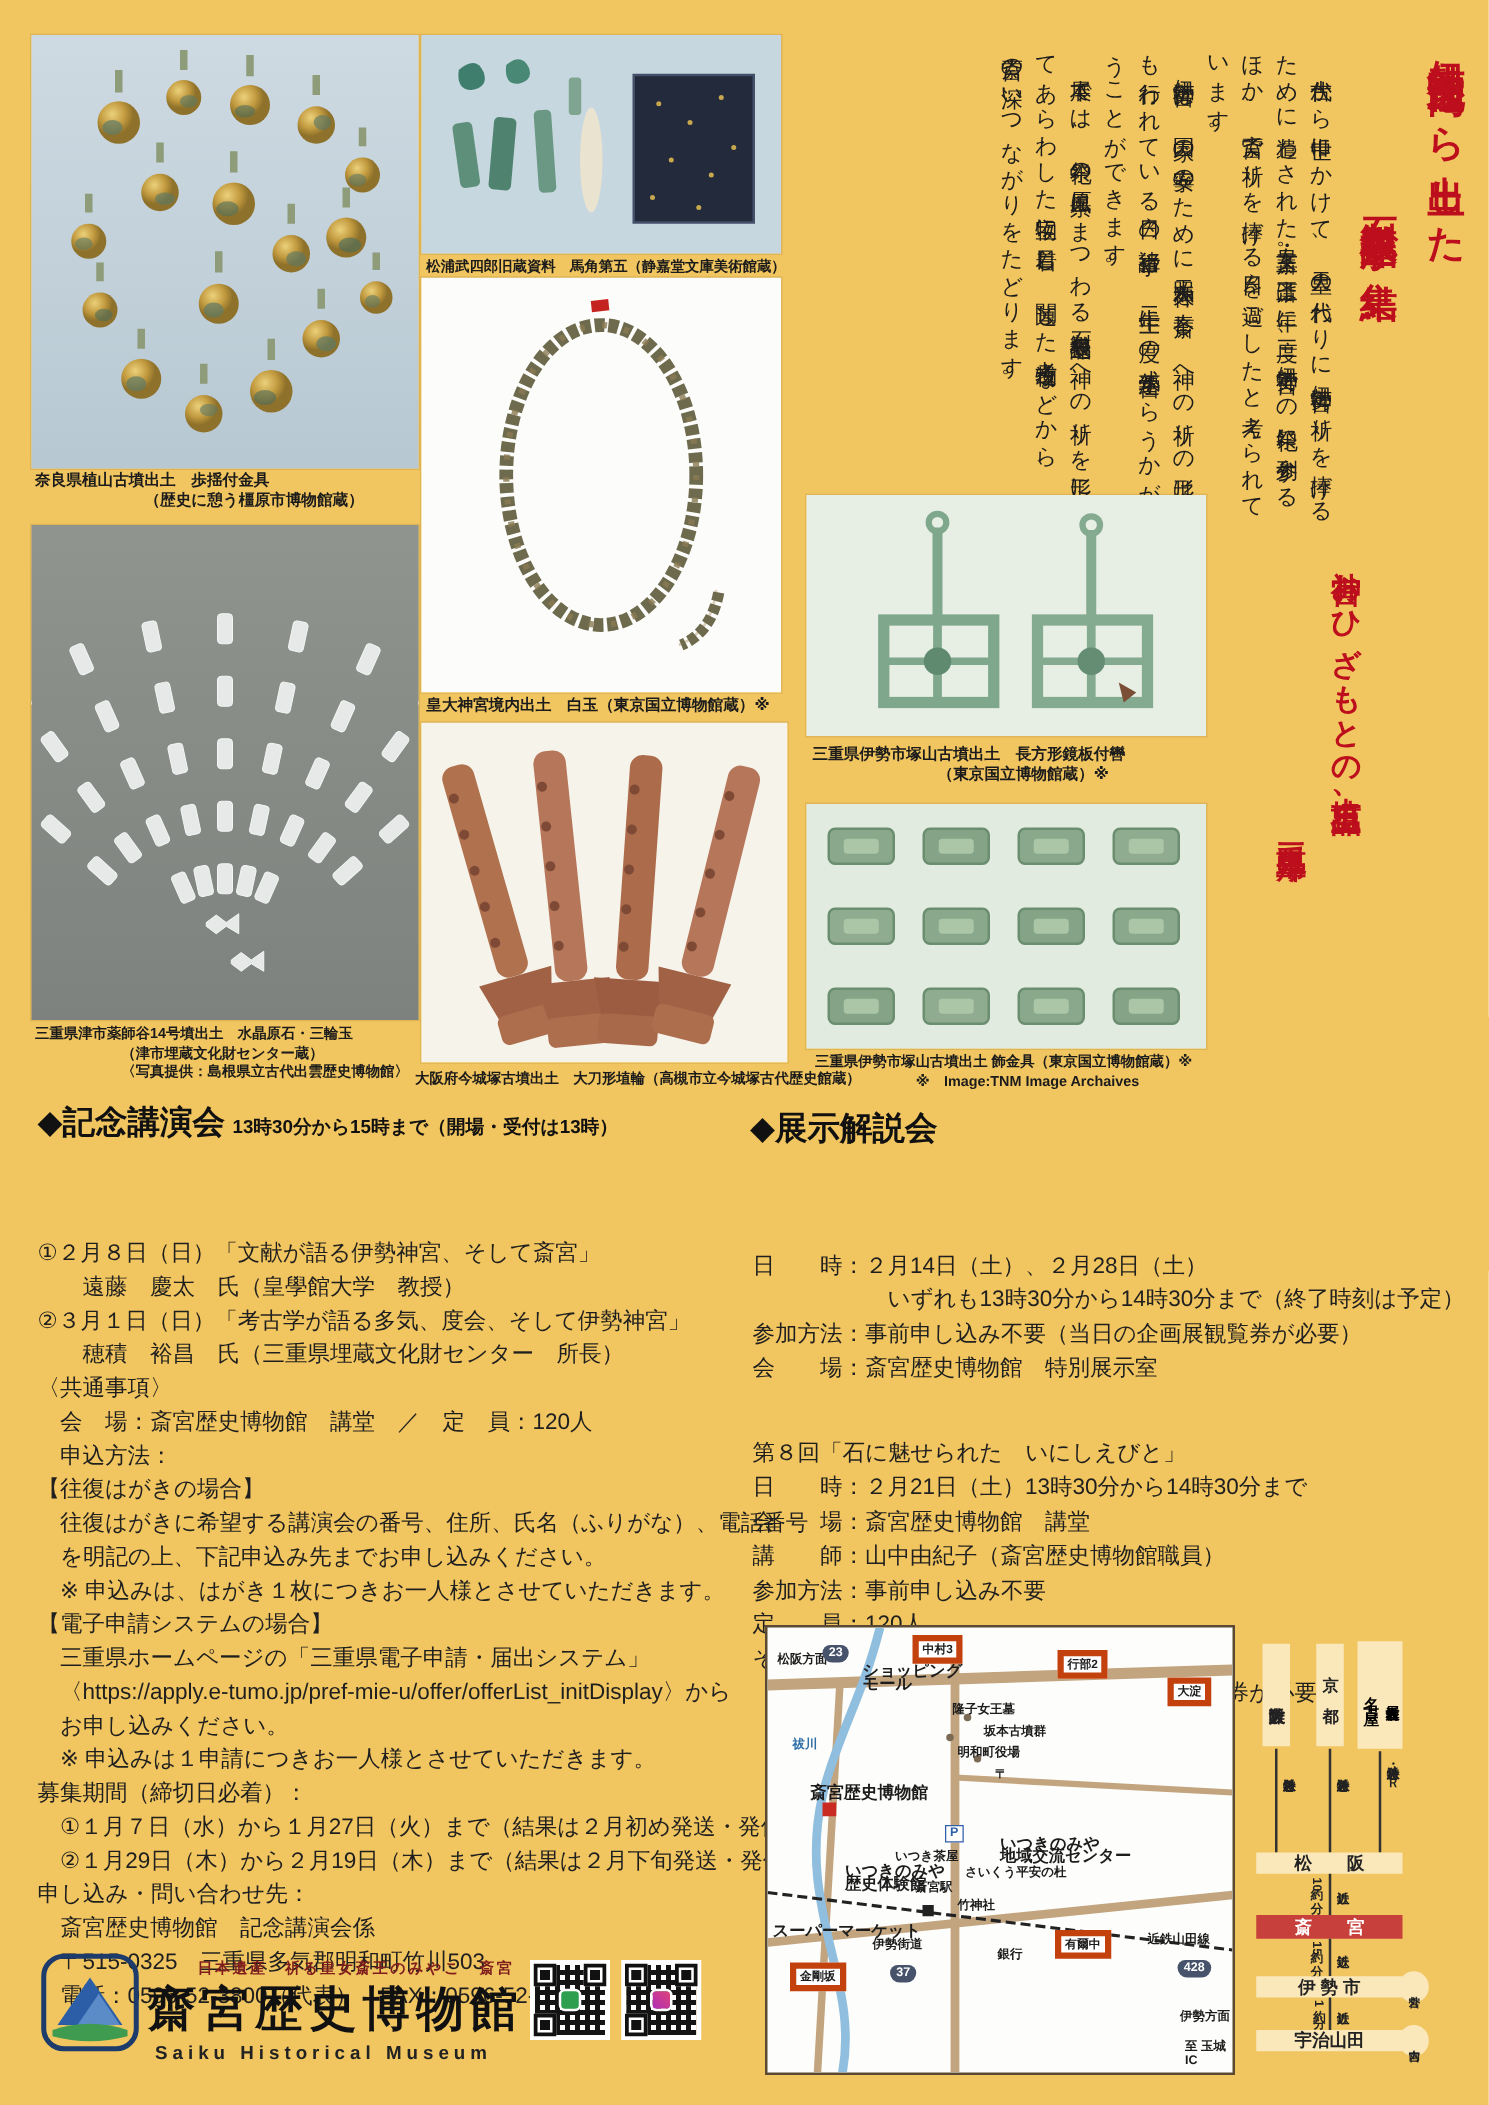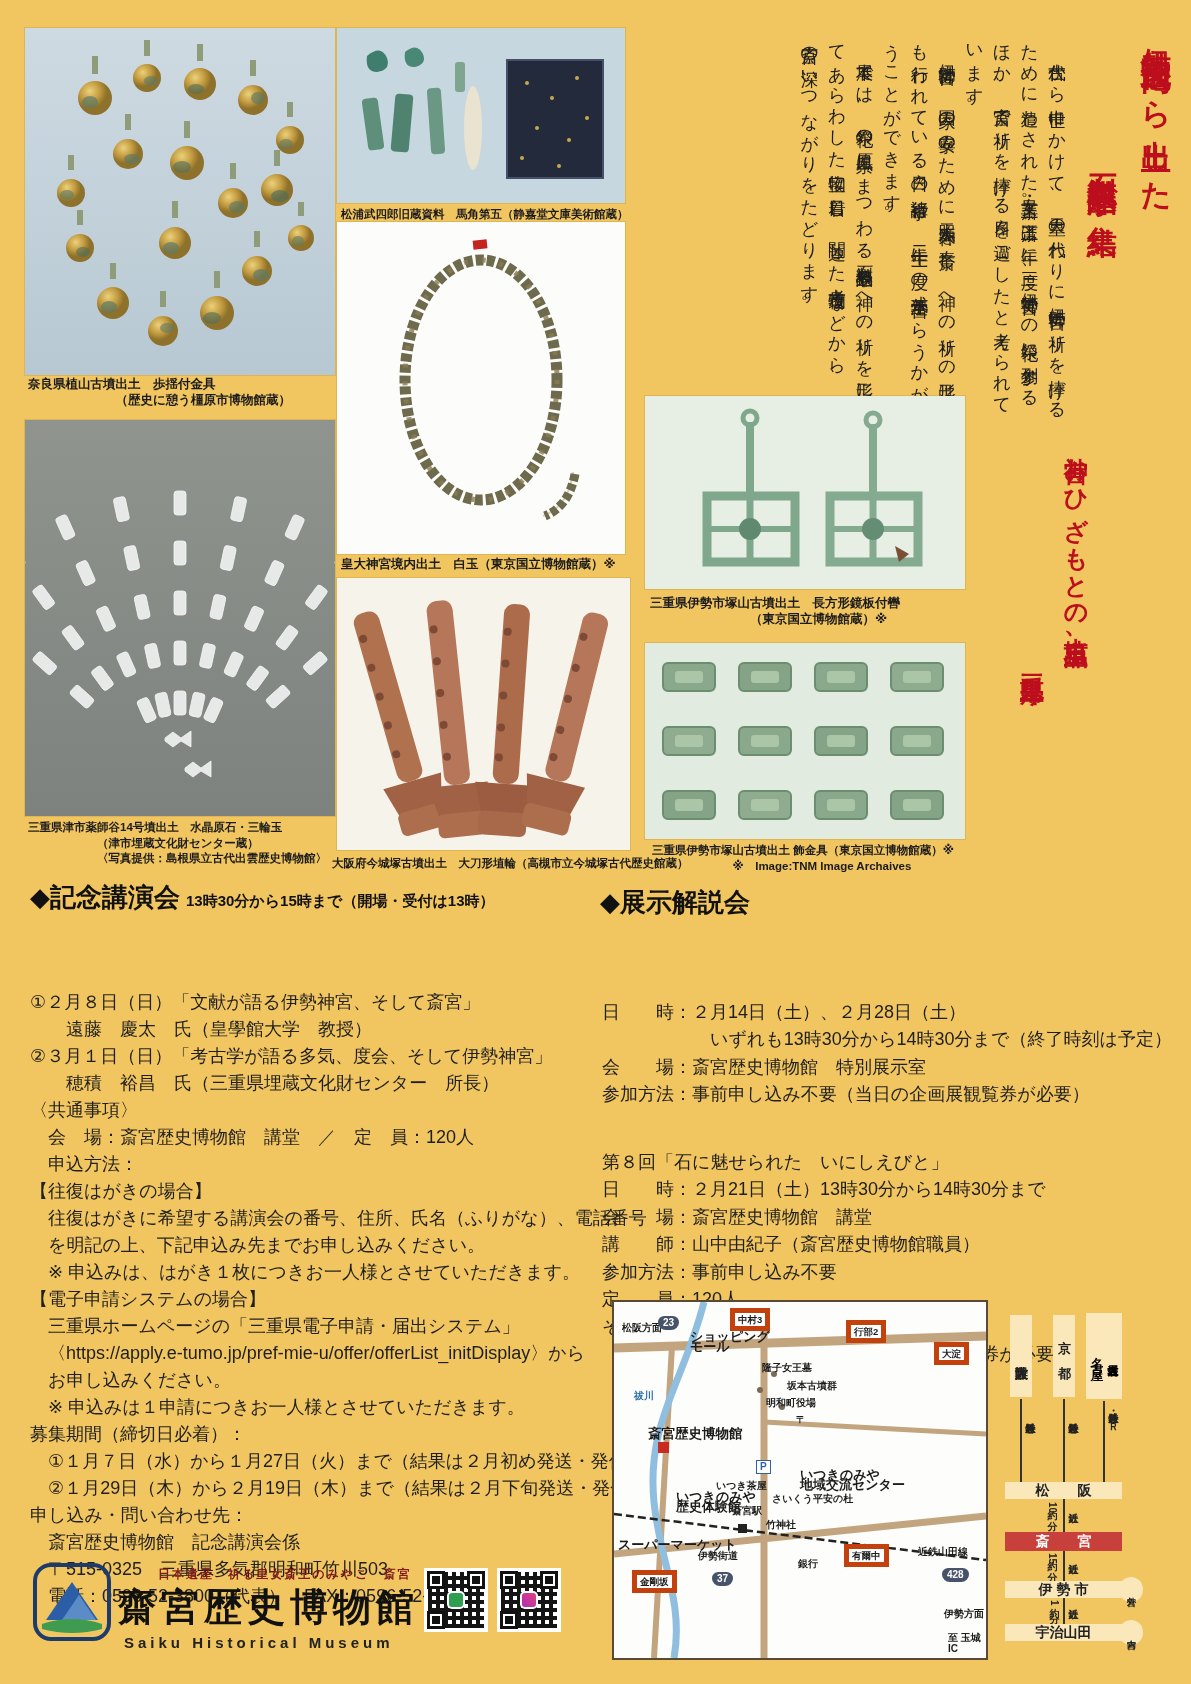--- a/index.html
+++ b/index.html
@@ -431,21 +431,21 @@
   <div class="sec-h" style="left:30px;top:880px;">
     <span>◆記念講演会</span><span class="note">13時30分から15時まで（開場・受付は13時）</span>
   </div>
   <div class="sec-lines" style="left:30px;top:908px;">
     
   <div>①２月８日（日）「文献が語る伊勢神宮、そして斎宮」</div><div>　　遠藤　慶太　氏（皇學館大学　教授）</div><div>②３月１日（日）「考古学が語る多気、度会、そして伊勢神宮」</div><div>　　穂積　裕昌　氏（三重県埋蔵文化財センター　所長）</div><div>〈共通事項〉</div><div>　会　場：斎宮歴史博物館　講堂　／　定　員：120人</div><div>　申込方法：</div><div>【往復はがきの場合】</div><div>　往復はがきに希望する講演会の番号、住所、氏名（ふりがな）、電話番号</div><div>　を明記の上、下記申込み先までお申し込みください。</div><div>　※ 申込みは、はがき１枚につきお一人様とさせていただきます。</div><div>【電子申請システムの場合】</div><div>　三重県ホームページの「三重県電子申請・届出システム」</div><div>　〈https://apply.e-tumo.jp/pref-mie-u/offer/offerList_initDisplay〉から</div><div>　お申し込みください。</div><div>　※ 申込みは１申請につきお一人様とさせていただきます。</div><div>募集期間（締切日必着）：</div><div>　①１月７日（水）から１月27日（火）まで（結果は２月初め発送・発信）</div><div>　②１月29日（木）から２月19日（木）まで（結果は２月下旬発送・発信）</div><div>申し込み・問い合わせ先：</div><div>　斎宮歴史博物館　記念講演会係</div><div>　〒515-0325　三重県多気郡明和町竹川503</div><div>　電話：0596-52-3800（代表）　FAX：0596-52-3724</div></div>
 
   <div class="sec-h" style="left:600px;top:885px;"><span>◆展示解説会</span></div>
   <div class="sec-lines rt" style="left:602px;top:916px;">
     
-  <div>日　　時：２月14日（土）、２月28日（土）</div><div>　　　　　　いずれも13時30分から14時30分まで（終了時刻は予定）</div><div>会　　場：斎宮歴史博物館　特別展示室</div><div>参加方法：事前申し込み不要（当日の企画展観覧券が必要）</div></div>
+  <div>日　　時：２月14日（土）、２月28日（土）</div><div>　　　　　　いずれも13時30分から14時30分まで（終了時刻は予定）</div><div>参加方法：事前申し込み不要（当日の企画展観覧券が必要）</div><div>会　　場：斎宮歴史博物館　特別展示室</div></div>
 
   <div class="sec-lines rt" style="left:602px;top:1066px;">
     
   <div>第８回「石に魅せられた　いにしえびと」</div><div>日　　時：２月21日（土）13時30分から14時30分まで</div><div>会　　場：斎宮歴史博物館　講堂</div><div>講　　師：山中由紀子（斎宮歴史博物館職員）</div><div>参加方法：事前申し込み不要</div><div>定　　員：120人</div><div>そ の 他：講座後に、展示解説会を開催</div><div>　　　　　　（参加には、開催日の企画展観覧券が必要）</div></div>
 
   <div id="map">
     <svg width="372" height="356" style="position:absolute;left:0;top:0;">
       <path d="M0,46 L372,34" stroke="#C2A47E" stroke-width="9" fill="none"></path>
       <path d="M150,8 L150,356" stroke="#C2A47E" stroke-width="7" fill="none"></path>
       <path d="M0,252 L372,214" stroke="#C2A47E" stroke-width="7" fill="none"></path>

